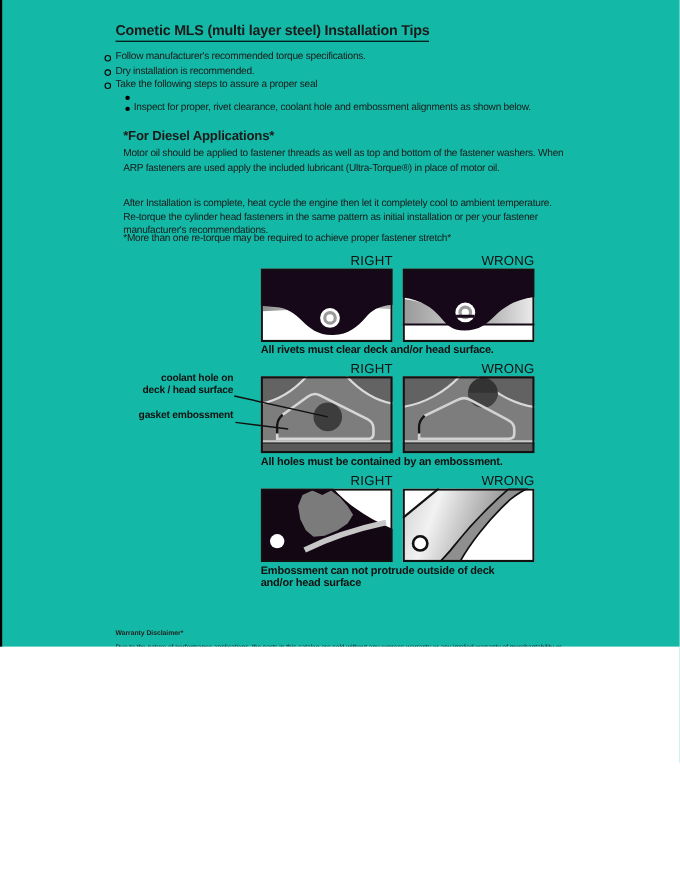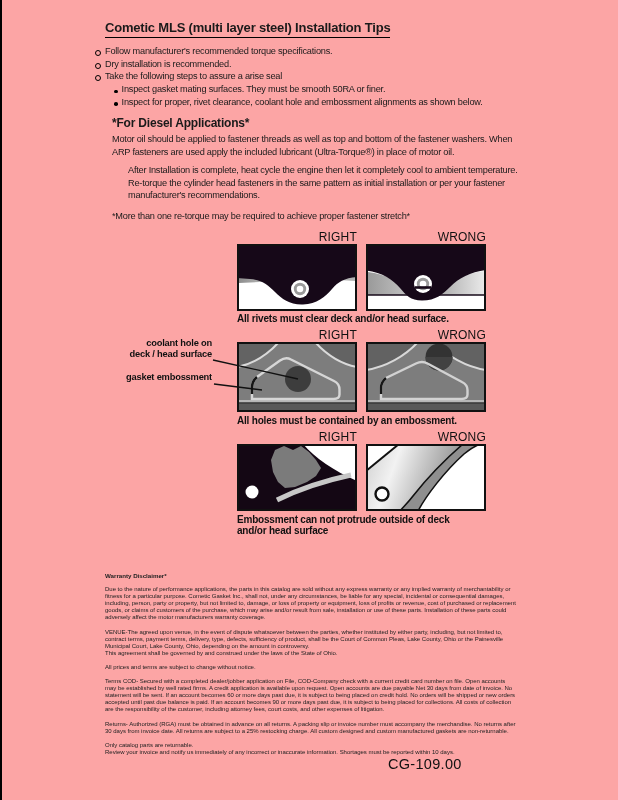--- a/index.html
+++ b/index.html
@@ -1,30 +1,30 @@
 <!DOCTYPE html>
 <html><head>
 <meta charset="utf-8">
 <style>
   html,body{margin:0;padding:0;background:#fff;}
-  .page{position:relative;width:618px;height:800px;background:#fca5a5;overflow:hidden;
+  .page{position:relative;width:618px;height:588px;background:#14b8a6;overflow:hidden;
         font-family:"Liberation Sans",sans-serif;color:#1a1a1a;}
   .abs{position:absolute;}
   .edge-bar{left:0;top:0;width:2px;height:800px;background:#000;}
   .title{left:105px;top:20px;font-size:13px;font-weight:bold;letter-spacing:-0.2px;
          border-bottom:1.5px solid #000;padding-bottom:2px;white-space:nowrap;}
   .body-txt{font-size:9.2px;line-height:12.6px;letter-spacing:-0.22px;}
   .bullets{left:95px;top:45px;}
   .subbullets{left:114px;top:83px;}
   .b-row{display:flex;align-items:center;}
   .b-dot{flex:none;width:4px;height:4px;border:1px solid #000;border-radius:50%;margin:3.6px 4px 0 0;}
   .s-dot{flex:none;width:3.6px;height:3.6px;background:#000;border-radius:50%;margin:4px 4px 0 0;}
   .diesel-h{left:112px;top:116px;font-size:12px;font-weight:bold;letter-spacing:-0.2px;}
   .para{left:112px;width:402px;}
-  .p1{top:133px;} .p2{top:164px;margin-left:16px;} .note{top:210px;}
+  .p1{top:133px;} .p2{top:178px;} .note{top:210px;}
   .rw-label{width:120px;text-align:right;font-size:12px;letter-spacing:0.2px;color:#111;}
   .cap{font-size:10px;font-weight:bold;letter-spacing:-0.2px;line-height:10.8px;color:#111;}
   .dbox{width:120px;height:67px;} .dbox svg{display:block;width:100%;height:100%;}
   .dbox2{width:120px;height:70px;} .dbox2 svg{display:block;width:100%;height:100%;}
   .ann{left:88px;top:338px;width:124px;text-align:right;font-size:9.3px;font-weight:bold;
        letter-spacing:-0.2px;line-height:10.8px;color:#111;}
   .ann-gap{margin-top:12px;}
   .legal{left:105px;top:572px;width:412px;font-size:6px;line-height:7.1px;letter-spacing:-0.02px;color:#222;}
   .legal h4{font-size:6.2px;margin:0 0 7px 0;}
   .legal p{margin:0 0 7px 0;}
@@ -43,28 +43,27 @@
     <div class="b-row">
       <span class="b-dot"></span>
       <span>Follow manufacturer's recommended torque specifications.</span>
     </div>
     <div class="b-row">
       <span class="b-dot"></span>
       <span>Dry installation is recommended.</span>
     </div>
     <div class="b-row">
       <span class="b-dot"></span>
-      <span>Take the following steps to assure a arise seal</span>
+      <span>Take the following steps to assure a proper seal</span>
     </div>
   </div>
 
   <div class="abs subbullets body-txt">
     <div class="b-row">
       <span class="s-dot"></span>
-      <span>Inspect gasket mating surfaces.  They must be smooth 50RA or finer.</span>
     </div>
     <div class="b-row">
       <span class="s-dot"></span>
       <span>Inspect for proper, rivet clearance, coolant hole and embossment alignments as shown below.</span>
     </div>
   </div>
 
   <div class="abs diesel-h">*For Diesel Applications*</div>
   <div class="abs para p1 body-txt">Motor oil should be applied to fastener threads as well as top and bottom of the fastener washers. When ARP fasteners are used apply the included lubricant (Ultra-Torque®) in place of motor oil.</div>
   <div class="abs para p2 body-txt">After Installation is complete, heat cycle the engine then let it completely cool to ambient temperature. Re-torque the cylinder head fasteners in the same pattern as initial installation or per your fastener manufacturer's recommendations.</div>

